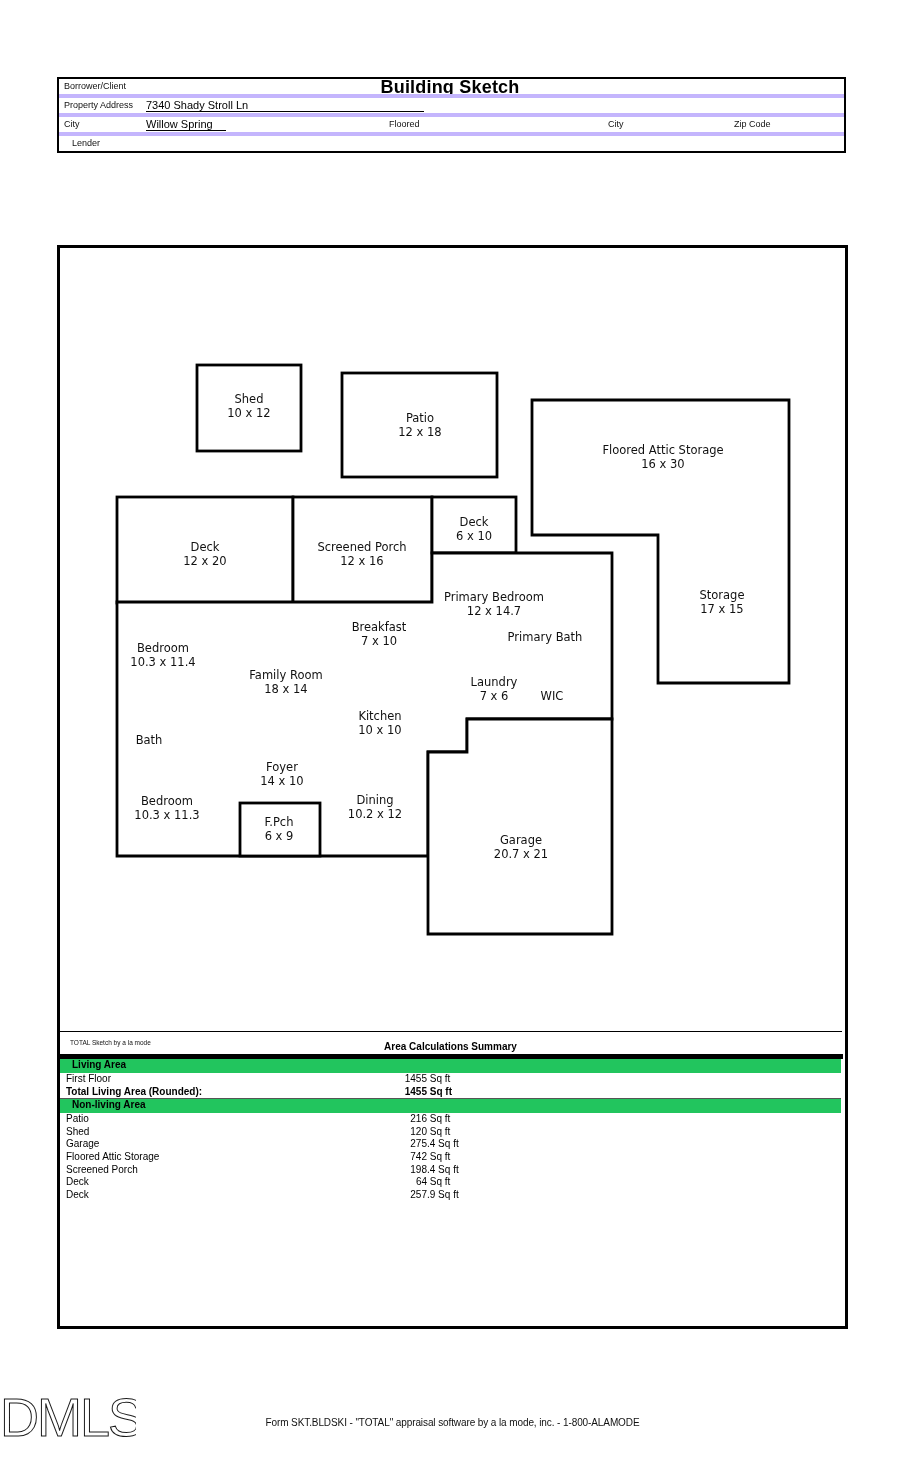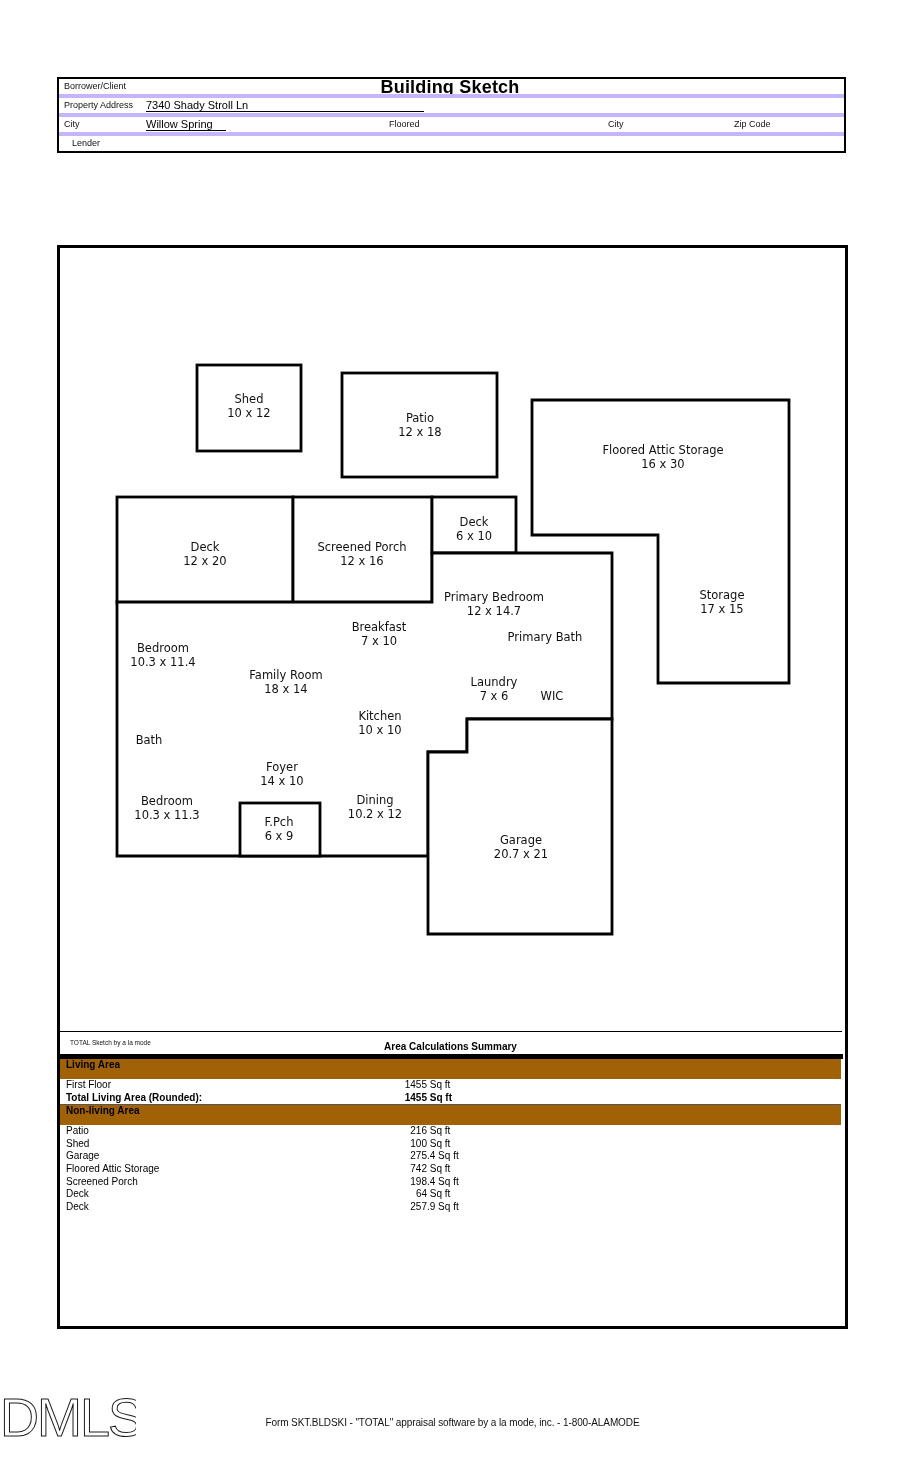--- a/index.html
+++ b/index.html
@@ -29,22 +29,22 @@
   .wall{fill:#fff;stroke:#000;stroke-width:2.8;}
   .room-name{font-family:"DejaVu Sans",sans-serif;font-size:11.5px;fill:#111;
     text-anchor:middle;}
   
   #summary-topline{left:60px;top:1031px;width:782px;height:1px;background:#000;}
   #sketch-credit{left:70px;top:1039px;font-size:6.5px;color:#111;}
   #summary-title{left:58px;top:1041px;width:785px;text-align:center;
     font-size:10px;font-weight:bold;}
   #summary-thickbar{left:58px;top:1054px;width:785px;height:4.5px;background:#000;}
   #area-table{left:60px;top:1059px;width:781px;font-size:10px;}
-  .band-row{height:20px;line-height:12.6px;background:#a16207;font-weight:bold;
-    padding-left:6px;}
+  .band-row{height:14px;line-height:12.6px;background:#22c55e;font-weight:bold;
+    padding-left:12px;}
   .area-row{position:relative;height:12.6px;line-height:12.6px;padding-left:8px;}
   .area-row.total{font-weight:bold;border-bottom:1px solid #555;}
   .area-label{position:absolute;left:6px;top:0;}
   .val-int{position:absolute;left:280px;top:0;width:87px;text-align:right;}
   .val-rest{position:absolute;left:367px;top:0;white-space:pre;}
   
   #footer-line{left:0;top:1417px;width:905px;text-align:center;font-size:10px;
     color:#111;letter-spacing:-0.1px;}
   #dmls-logo{left:-4px;top:1386px;}
 </style>
@@ -143,21 +143,21 @@
       <span class="val-rest">&nbsp;Sq ft</span>
     </div>
     <div class="band-row">Non-living Area</div>
     <div class="area-row">
       <span class="area-label">Patio</span>
       <span class="val-int">216</span>
       <span class="val-rest">&nbsp;Sq ft</span>
     </div>
     <div class="area-row">
       <span class="area-label">Shed</span>
-      <span class="val-int">100</span>
+      <span class="val-int">120</span>
       <span class="val-rest">&nbsp;Sq ft</span>
     </div>
     <div class="area-row">
       <span class="area-label">Garage</span>
       <span class="val-int">275</span>
       <span class="val-rest">.4&nbsp;Sq ft</span>
     </div>
     <div class="area-row">
       <span class="area-label">Floored Attic Storage</span>
       <span class="val-int">742</span>

